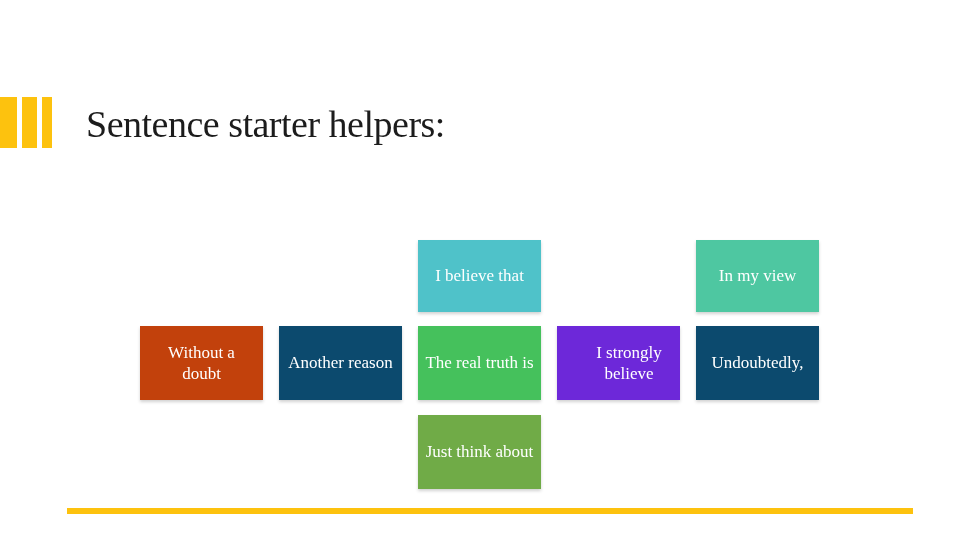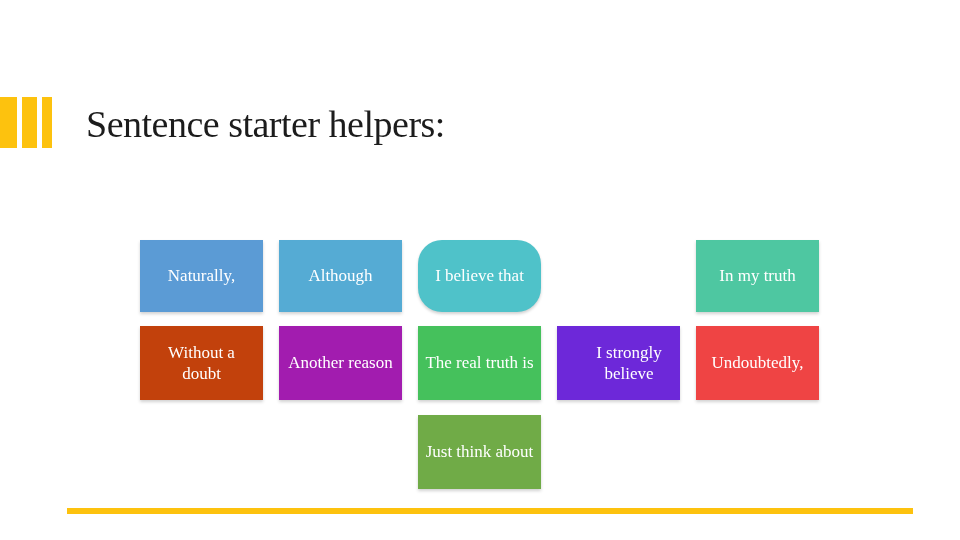--- a/index.html
+++ b/index.html
@@ -43,28 +43,26 @@
 <body>
 
 <div class="slide">
 
   <div class="bar bar-1" style="background-color: rgb(253, 194, 14);"></div>
   <div class="bar bar-2" style="background-color: rgb(253, 194, 14);"></div>
   <div class="bar bar-3" style="background-color: rgb(253, 194, 14);"></div>
 
   <h1 class="title">Sentence starter helpers:</h1>
 
-  <div class="box r1 c1" style="background-color: rgb(91, 155, 213);">Naturally,</div>
-  <div class="box r1 c2" style="background-color: rgb(85, 171, 212);">Although</div>
-  <div class="box r1 c3" style="background-color: rgb(79, 194, 201); border-radius: 24px;">I believe that</div>
-  <div class="box r1 c5" style="background-color: rgb(78, 199, 161);">In my truth</div>
+  <div class="box r1 c3" style="background-color: rgb(79, 194, 201);">I believe that</div>
+  <div class="box r1 c5" style="background-color: rgb(78, 199, 161);">In my view</div>
 
   <div class="box r2 c1" style="background-color: #c2410c;">Without a doubt</div>
-  <div class="box r2 c2" style="background-color: #a21caf;">Another reason</div>
+  <div class="box r2 c2" style="background-color: #0c4a6e;">Another reason</div>
   <div class="box r2 c3" style="background-color: rgb(69, 193, 92);">The real truth is</div>
   <div class="box r2 c4" style="background-color: #6d28d9; padding-left: 28px;">I strongly believe</div>
-  <div class="box r2 c5" style="background-color: #ef4444;">Undoubtedly,</div>
+  <div class="box r2 c5" style="background-color: #0c4a6e;">Undoubtedly,</div>
 
   <div class="box r3 c3" style="background-color: rgb(112, 171, 71); text-align: right;">Just think about</div>
 
   <div class="footer-line" style="background-color: rgb(253, 194, 14);"></div>
 
 </div>
 
 </body></html>

